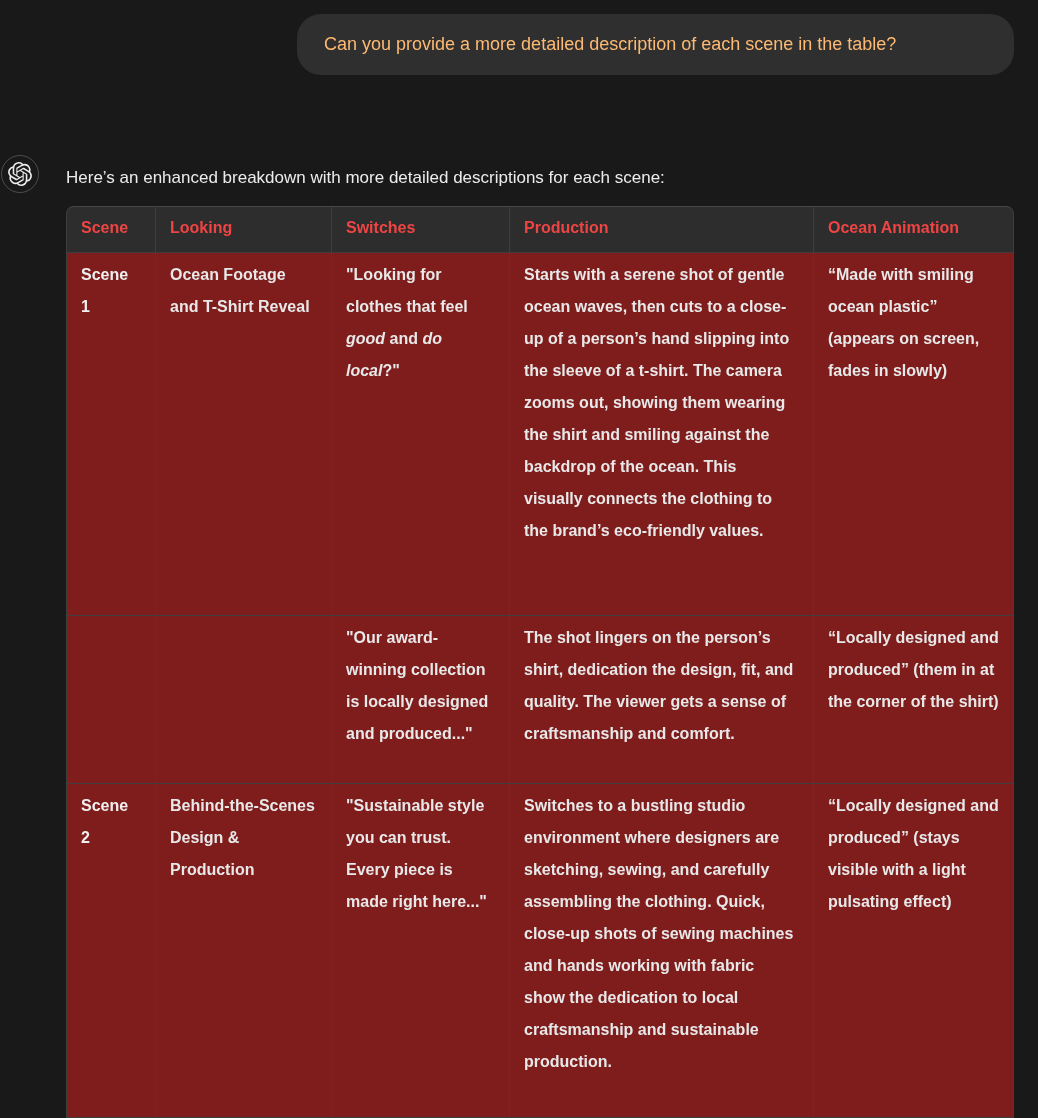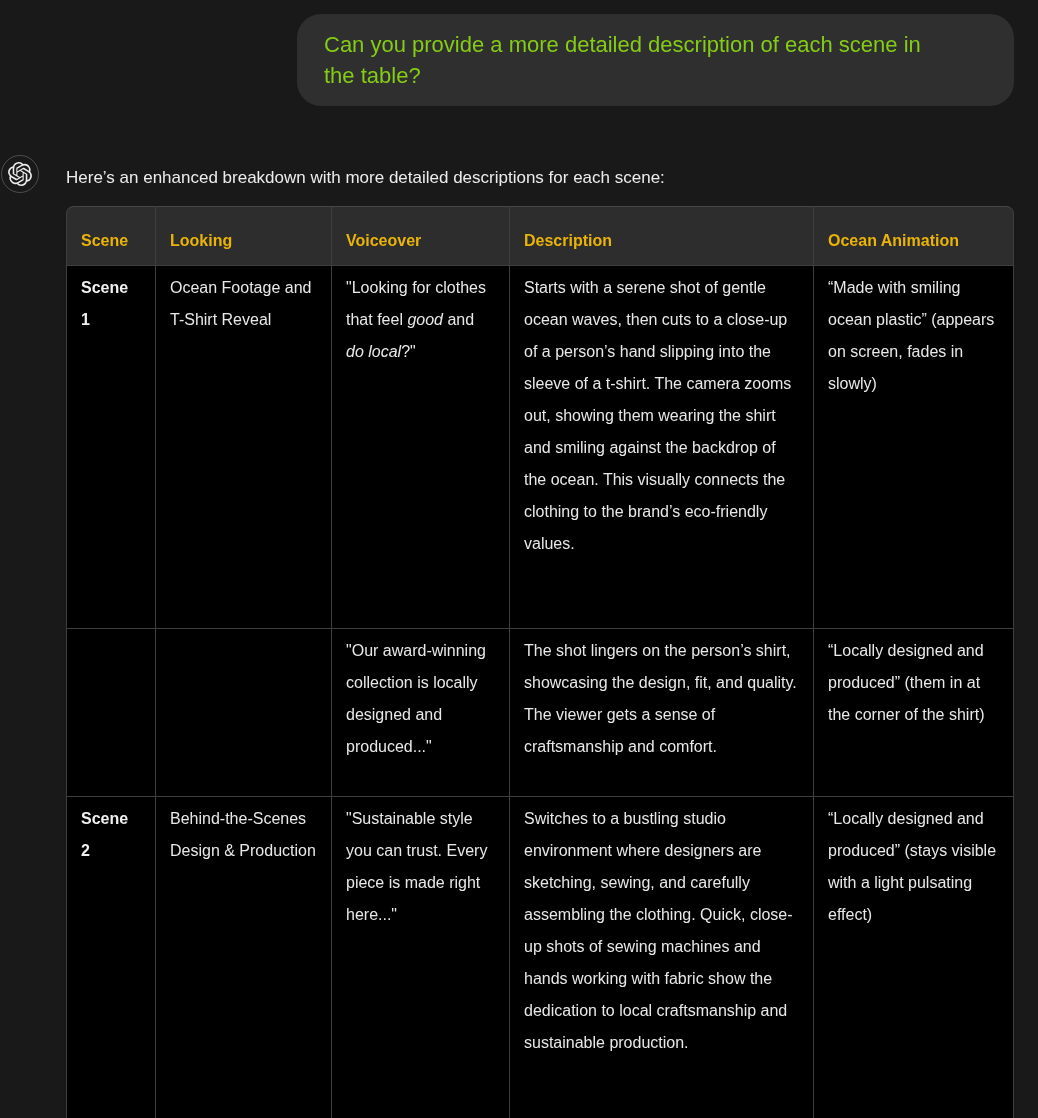--- a/index.html
+++ b/index.html
@@ -17,24 +17,24 @@
   .user-bubble{
     position:absolute;
     top:14px;right:24px;
     width:717px;
     box-sizing:border-box;
     background:#2f2f2f;
     border-radius:24px;
     padding:15px 27px;
   }
   .user-bubble .msg{
-    font-size:22px;
+    font-size:18px;
     line-height:31px;
     max-width:600px;
-    color:#84cc16;
+    color:#fdba74;
   }
 
   
   .avatar{
     position:absolute;
     left:1px;top:155px;
     width:38px;height:38px;
     border:1px solid rgba(255,255,255,0.22);
     border-radius:50%;
     box-sizing:border-box;
@@ -72,35 +72,36 @@
   col.c-anim{width:200px;}
 
   .scene-table th,.scene-table td{
     vertical-align:top;
     text-align:left;
     padding:6px 14px 8px 14px;
     border-right:1px solid #3e3e3e;
     border-bottom:1px solid #3e3e3e;
     box-sizing:border-box;
     overflow:hidden;
+    font-weight:bold;
   }
   .scene-table th{
     background:#2d2d2d;
     border-top:1px solid #474747;
     font-weight:bold;
     font-size:16px;
-    color:#eab308;
+    color:#ef4444;
     height:42px;
-    padding-top:18px;
+    padding-top:5px;
   }
   .scene-table th:first-child,
   .scene-table td:first-child{border-left:1px solid #3e3e3e;}
   .scene-table th:first-child{border-top-left-radius:8px;}
   .scene-table th:last-child{border-top-right-radius:8px;}
-  .scene-table td{background:#000000;}
+  .scene-table td{background:#7f1d1d;}
   .scene-table td.cell-scene{font-weight:bold;color:#f0f0f0;}
   .scene-table em{font-style:italic;}
   tr.r1 td{height:363px;}
   tr.r2 td{height:168px;}
   tr.r3 td{height:334px;margin-left:44px;}
 </style>
 </head>
 <body>
 
 <div class="page">
@@ -123,38 +124,38 @@
         <col class="c-scene">
           <col class="c-setting">
           <col class="c-voice">
           <col class="c-desc">
           <col class="c-anim">
       </colgroup>
       <thead>
         <tr>
           <th>Scene</th>
           <th>Looking</th>
-          <th>Voiceover</th>
-          <th>Description</th>
+          <th>Switches</th>
+          <th>Production</th>
           <th>Ocean Animation</th>
         </tr>
       </thead>
       <tbody>
         <tr class="r1">
           <td class="cell-scene">Scene 1</td>
           <td>Ocean Footage and T-Shirt Reveal</td>
           <td><span>"Looking for clothes that feel </span><em>good</em><span> and </span><em>do local</em><span>?"</span></td>
           <td>Starts with a serene shot of gentle ocean waves, then cuts to a close-up of a person’s hand slipping into the sleeve of a t-shirt. The camera zooms out, showing them wearing the shirt and smiling against the backdrop of the ocean. This visually connects the clothing to the brand’s eco-friendly values.</td>
           <td>“Made with smiling ocean plastic” (appears on screen, fades in slowly)</td>
         </tr>
         <tr class="r2">
           <td class="cell-scene"></td>
           <td></td>
           <td><span>"Our award-winning collection is locally designed and produced..."</span></td>
-          <td>The shot lingers on the person’s shirt, showcasing the design, fit, and quality. The viewer gets a sense of craftsmanship and comfort.</td>
+          <td>The shot lingers on the person’s shirt, dedication the design, fit, and quality. The viewer gets a sense of craftsmanship and comfort.</td>
           <td>“Locally designed and produced” (them in at the corner of the shirt)</td>
         </tr>
         <tr class="r3">
           <td class="cell-scene">Scene 2</td>
           <td>Behind-the-Scenes Design &amp; Production</td>
           <td><span>"Sustainable style you can trust. Every piece is made right here..."</span></td>
           <td>Switches to a bustling studio environment where designers are sketching, sewing, and carefully assembling the clothing. Quick, close-up shots of sewing machines and hands working with fabric show the dedication to local craftsmanship and sustainable production.</td>
           <td>“Locally designed and produced” (stays visible with a light pulsating effect)</td>
         </tr>
       </tbody>

